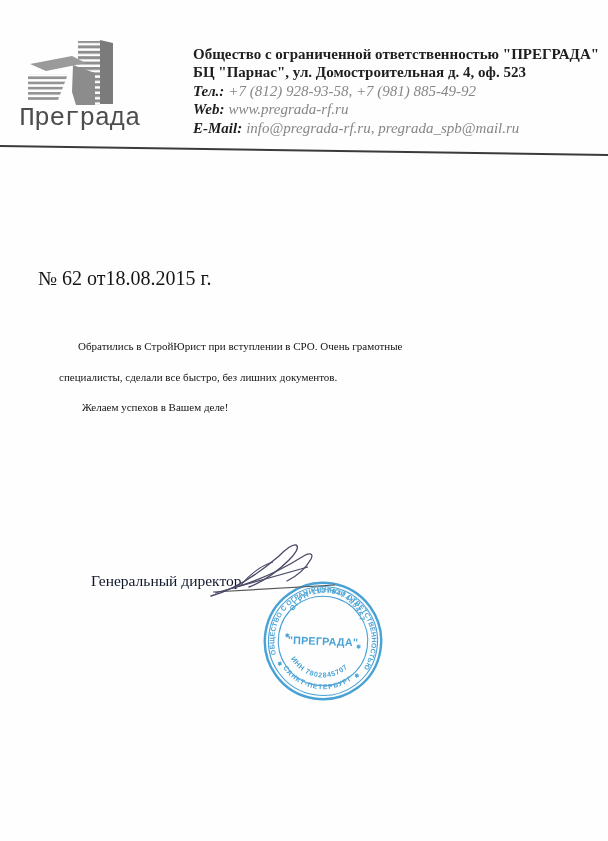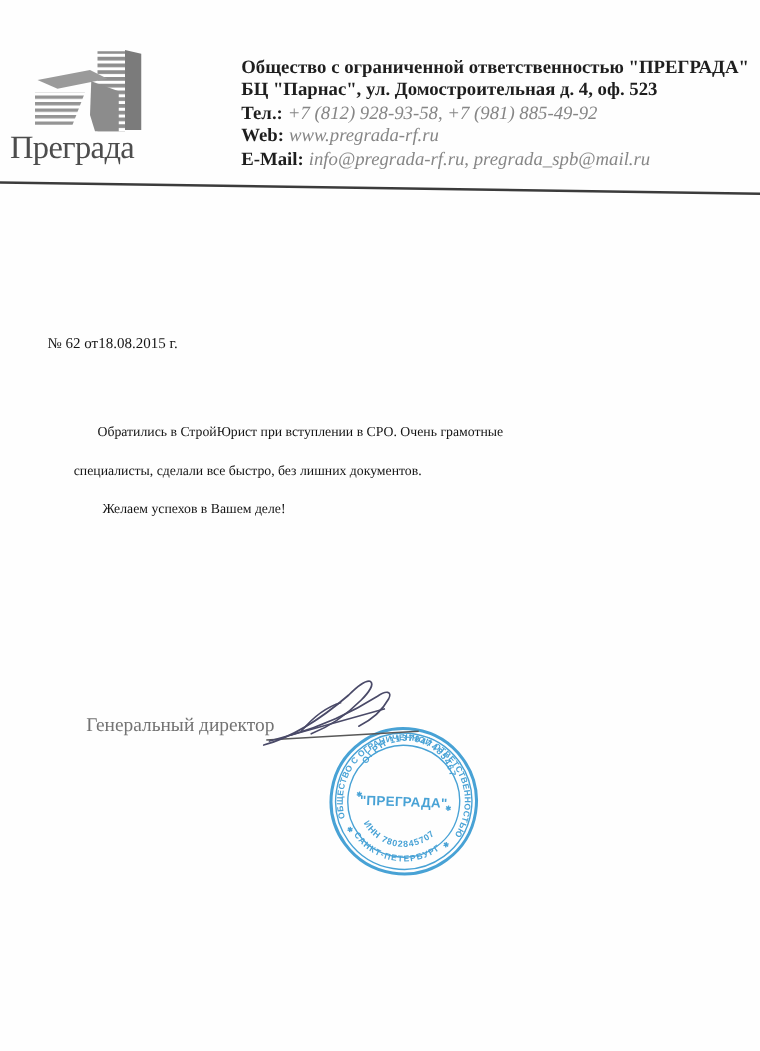--- a/index.html
+++ b/index.html
@@ -5,51 +5,51 @@
   html,body { margin:0; padding:0; background:#e9e9e9; }
   .page {
     position:relative; width:608px; height:841px; margin:0 auto;
     background:#fefefe; overflow:hidden;
     font-family:"Liberation Serif", serif; color:#1a1a1a;
   }
 
   
   .logo-art { position:absolute; left:28px; top:40px; }
   .logo-label {
-    position:absolute; left:8px; top:104px; width:132px; text-align:left;
-    font-family:Liberation Serif, serif; font-size:26px; line-height:28px;
+    position:absolute; left:8px; top:104px; width:132px; text-align:right;
+    font-family:Liberation Mono, monospace; font-size:26px; line-height:28px;
     color:#4d4d4d; letter-spacing:-0.5px;
   }
 
   
   .header-info {
     position:absolute; left:193px; top:45px; width:412px;
     font-size:15px; line-height:18.4px; color:#1e1e1e;
   }
   .header-info .hline { white-space:nowrap; }
   .b { font-weight:bold; }
-  .lab { font-weight:bold; margin-right:4px; }
+  .lab { font-weight:bold; margin-right:4px;font-style:italic; }
   .v { color:#868686;font-style:italic; }
 
   
   .rule {
     position:absolute; left:-2px; top:145px; width:616px; height:0;
     border-top:2.6px solid #3b3b3b;
     transform:rotate(0.85deg); transform-origin:0 0;
   }
 
   
-  .ref { position:absolute; left:38px; top:267px; font-size:12px; color:#161616; }
+  .ref { position:absolute; left:38px; top:267px; font-size:20px; color:#161616; }
   .body-line { position:absolute; font-size:11px; color:#141414; white-space:nowrap; }
   .body-l1 { left:78px; top:340px; }
   .body-l2 { left:59px; top:371px; }
   .body-l3 { left:82px; top:401px; }
 
   
-  .signer-title { position:absolute; left:69px; top:572px; font-size:15.5px; color:#737373; white-space:nowrap; }
+  .signer-title { position:absolute; left:91px; top:572px; font-size:15.5px; color:#0f172a; white-space:nowrap; }
   .signer-name  { position:absolute; left:341px; top:573px; font-size:15.5px; font-weight:bold; color:#121212; white-space:nowrap; }
 
   .stamp { position:absolute; left:262px; top:580px; width:122px; height:122px; opacity:0.87; z-index:2; }
   .sig   { position:absolute; left:205px; top:531px; width:140px; height:70px; z-index:3; }
 
   
   .st-t  { font-family:"Liberation Sans", sans-serif; font-weight:bold; }
   .st-outer  { font-size:6.7px; letter-spacing:0.25px; }
   .st-city   { font-size:6.7px; letter-spacing:0.9px; }
   .st-ogrn   { font-size:7px;   letter-spacing:0.85px; }

